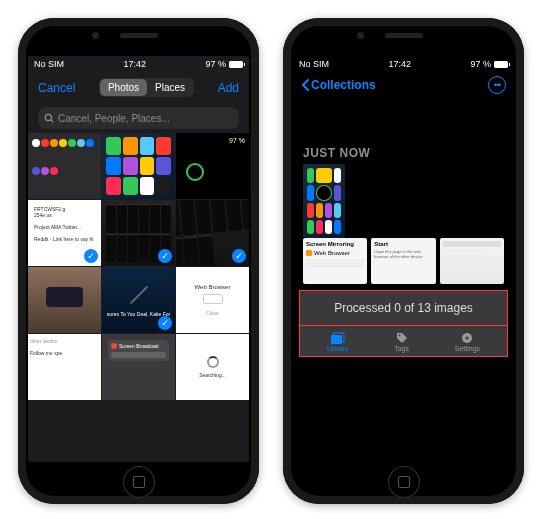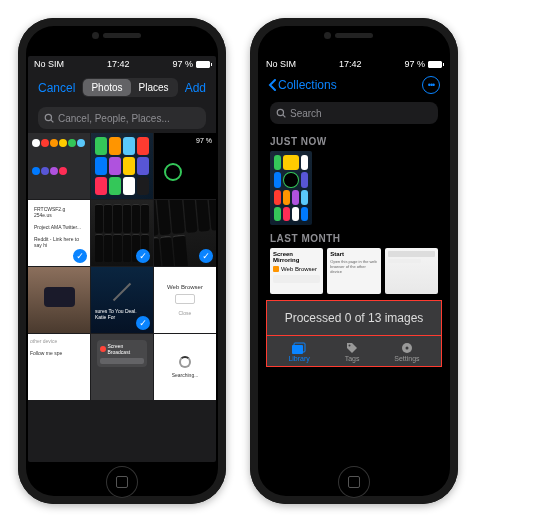--- a/index.html
+++ b/index.html
@@ -6,21 +6,21 @@
   body {
     font-family: -apple-system, BlinkMacSystemFont, "Segoe UI", Helvetica, Arial, sans-serif;
     background: #fff;
     width: 550px;
     height: 519px;
     display: flex;
     gap: 24px;
     padding: 18px;
   }
   .phone {
-    width: 208px;
+    width: 241px;
     height: 486px;
     background: #000;
     border-radius: 36px;
     position: relative;
     box-shadow: inset 0 0 0 8px #1a1a1a, 0 2px 8px rgba(0,0,0,0.3);
     padding: 38px 10px 42px 10px;
   }
   .phone::before {
     content: "";
     position: absolute;
@@ -180,44 +180,45 @@
     font-weight: 600;
     background: rgba(44,44,46,0.9);
   }
   
   .nav-row {
     display: flex;
     align-items: center;
     justify-content: space-between;
     padding: 4px 8px;
   }
-  .back-link { color: #0a84ff; font-size: 12px; display: flex; align-items: center; gap: 2px; }
+  .back-link { color: #0a84ff; font-size: 12px; display: flex; align-items: center; gap: 2px; font-weight: bold; }
   .more-btn {
     width: 18px;
     height: 18px;
     border: 1.5px solid #0a84ff;
     border-radius: 50%;
     display: flex;
     align-items: center;
     justify-content: center;
     color: #0a84ff;
     font-size: 9px;
     letter-spacing: -1px;
   }
   .title-large {
     font-size: 22px;
     font-weight: 700;
     padding: 2px 10px 6px;
   }
   .section-label {
-    font-size: 10px;
+    font-size: 12px;
     font-weight: 600;
     letter-spacing: 0.5px;
     color: #8e8e93;
     padding: 8px 10px 4px;
+    margin-top: 40px;
   }
   .ss-grid {
     display: flex;
     gap: 4px;
     padding: 0 10px;
   }
   .ss-thumb {
     width: 42px;
     height: 74px;
     background: #2c2c2e;
@@ -459,27 +460,20 @@
             <path d="M7 1L2 6l5 5" stroke="#0a84ff" stroke-width="2" stroke-linecap="round"></path>
           </svg>
         <span>Collections</span>
       </div>
       <div class="more-btn">
         <span>•••</span>
       </div>
     </div>
 
 
-    <div class="search-bar dark">
-      <svg width="10" height="10" viewBox="0 0 16 16" fill="none">
-          <circle cx="7" cy="7" r="5" stroke="#8e8e93" stroke-width="2"></circle>
-          <line x1="11" y1="11" x2="15" y2="15" stroke="#8e8e93" stroke-width="2"></line>
-        </svg>
-      <span>Search</span>
-    </div>
 
     <div class="section-label">JUST NOW</div>
     <div class="ss-grid">
       <div class="ss-thumb">
         <div class="ios-home" style="grid-template-columns:repeat(4,1fr);">
           <div class="app-ic" style="background:#34c759"></div>
             <div class="app-ic" style="background:#ffcc00;grid-column:span 2;"></div>
             <div class="app-ic" style="background:#fff"></div>
           <div class="app-ic" style="background:#007aff"></div>
             <div class="app-ic" style="background:#000;border:1px solid #34c759;border-radius:50%;grid-column:span 2;"></div>
@@ -489,21 +483,20 @@
             <div class="app-ic" style="background:#af52de"></div>
             <div class="app-ic" style="background:#5ac8fa"></div>
           <div class="app-ic" style="background:#34c759"></div>
             <div class="app-ic" style="background:#ff2d55"></div>
             <div class="app-ic" style="background:#fff"></div>
             <div class="app-ic" style="background:#007aff"></div>
         </div>
       </div>
     </div>
 
-    <div class="section-label">LAST MONTH</div>
     <div class="ss-row">
       <div class="ss-card">
         <div class="card-title">Screen Mirroring</div>
         <div style="margin-top:3px;display:flex;align-items:center;gap:2px;">
             <div style="width:6px;height:6px;background:#ff9500;border-radius:1px;"></div>
             <span>Web Browser</span>
           </div>
         <div style="margin-top:3px;height:8px;background:#eee;border-radius:2px;"></div>
       </div>
       <div class="ss-card">

